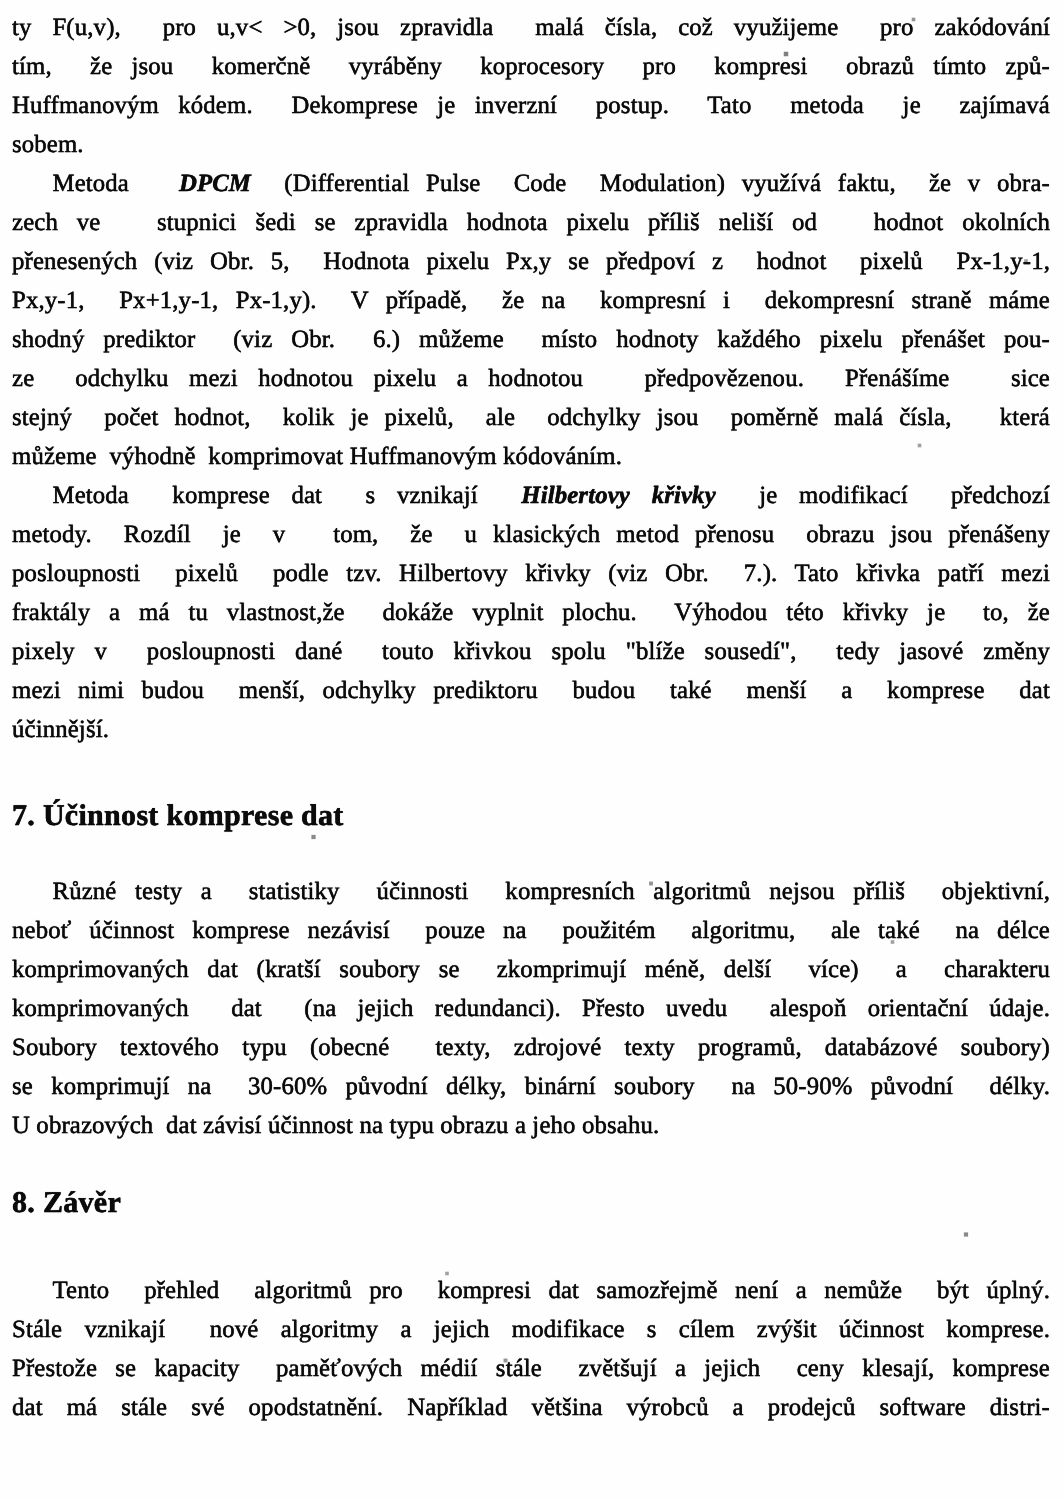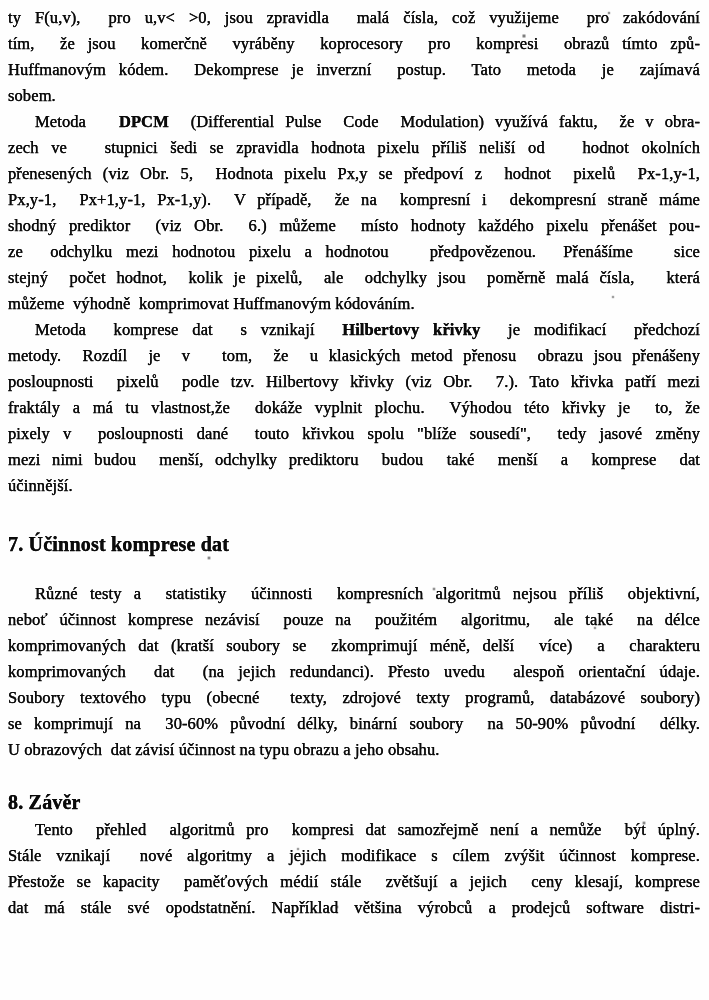--- a/index.html
+++ b/index.html
@@ -36,31 +36,31 @@
     overflow: hidden;
     text-align: justify;
     text-align-last: justify;
     letter-spacing: 0.1px;
   }
   .line.lastline {
     text-align: center;
     text-align-last: left;
   }
   .line.indent { padding-left: 27px; }
-  .line b { font-weight: 700; }
+  .line b { font-weight: 700; font-style: italic; }
   .heading {
     font-size: 20px;
     font-weight: 700;
     line-height: 30px;
     height: 30px;
     letter-spacing: 0.2px;
     white-space: pre;
   }
   .heading.h7 { margin-top: 30px; margin-bottom: 22px; }
-  .heading.h8 { margin-top: 24px; }
+  .heading.h8 { margin-top: 24px; margin-bottom: 30px; }
   
   .speckles {
     position: absolute;
     left: 0; top: 0;
     width: 2px; height: 2px;
     background: transparent;
     box-shadow:
       523px 35px 0 0.5px rgba(20,20,20,0.55),
       608px 12px 0 0.2px rgba(20,20,20,0.45),
       423px 121px 0 0.3px rgba(20,20,20,0.5),

